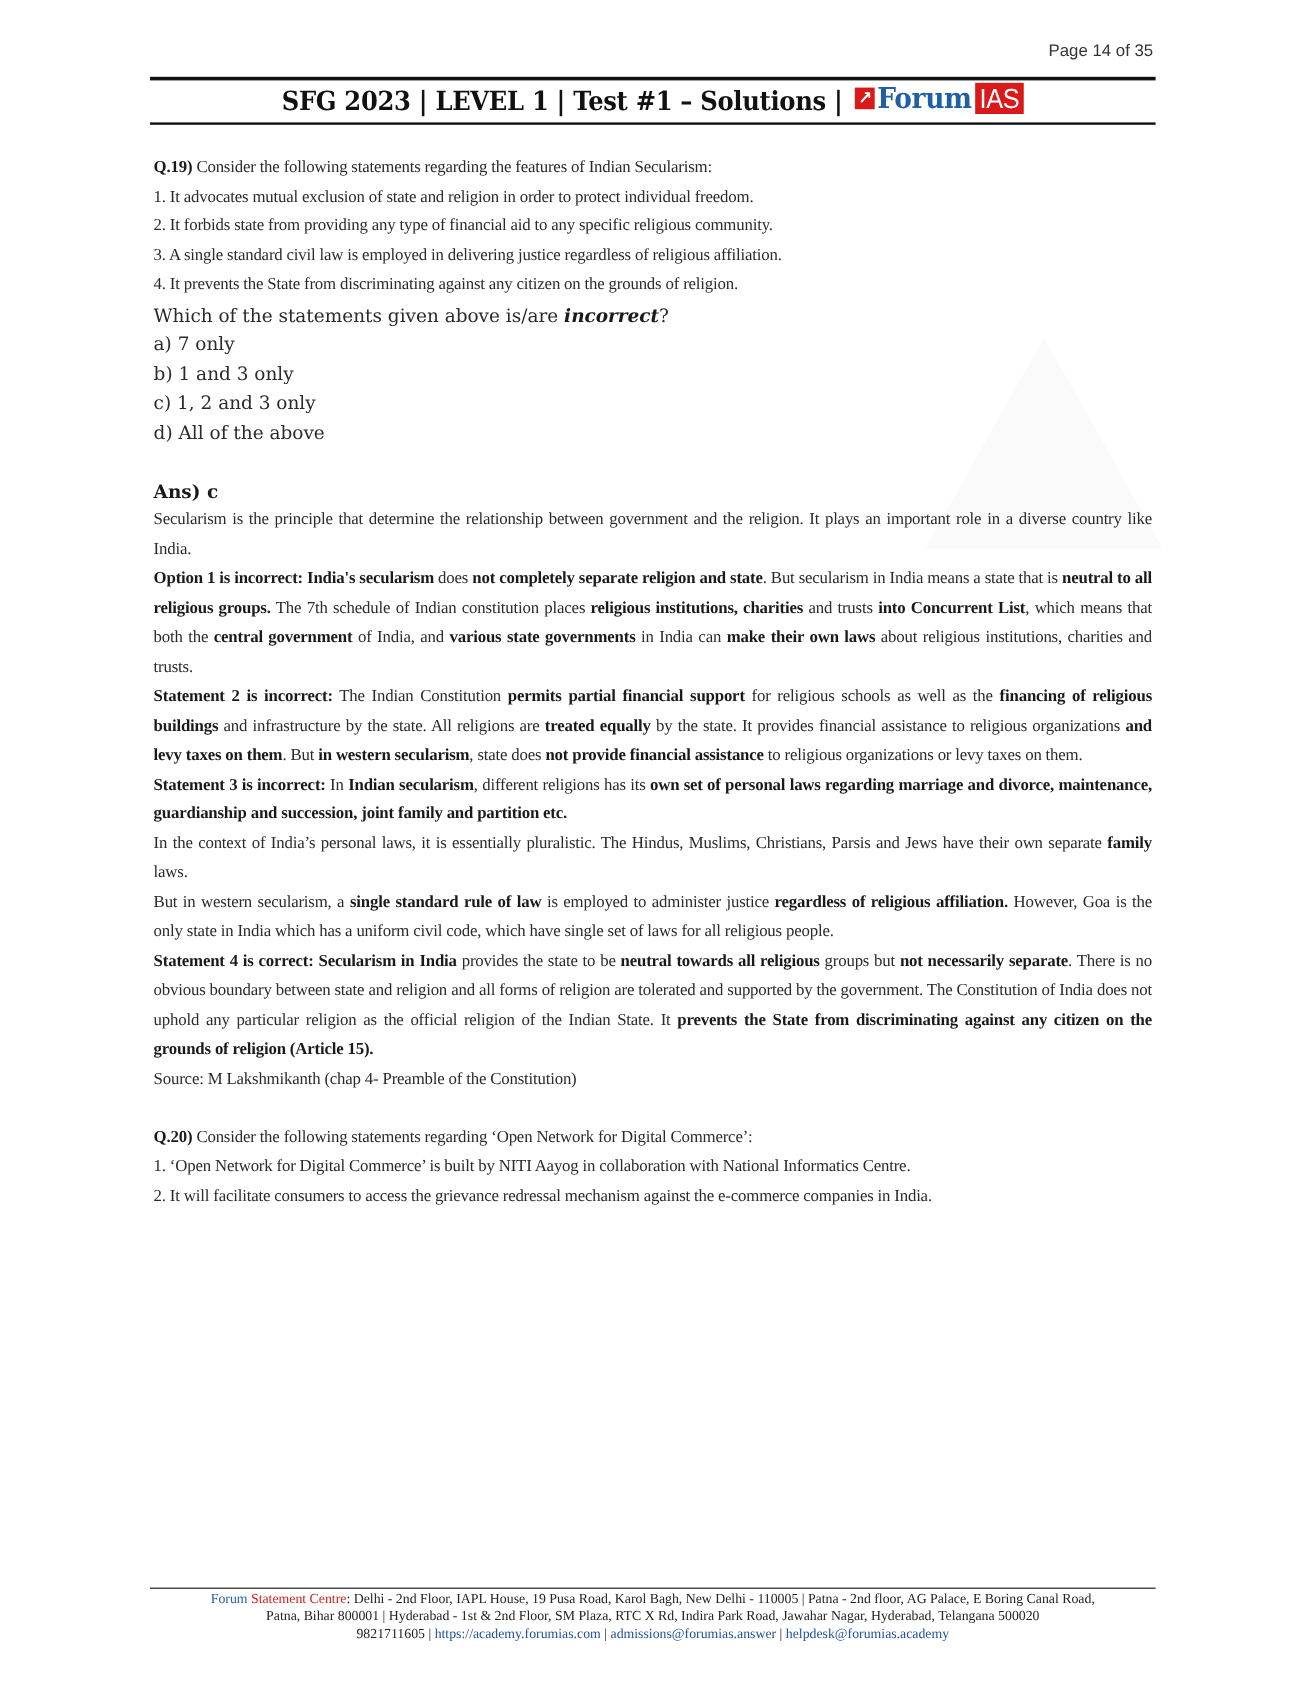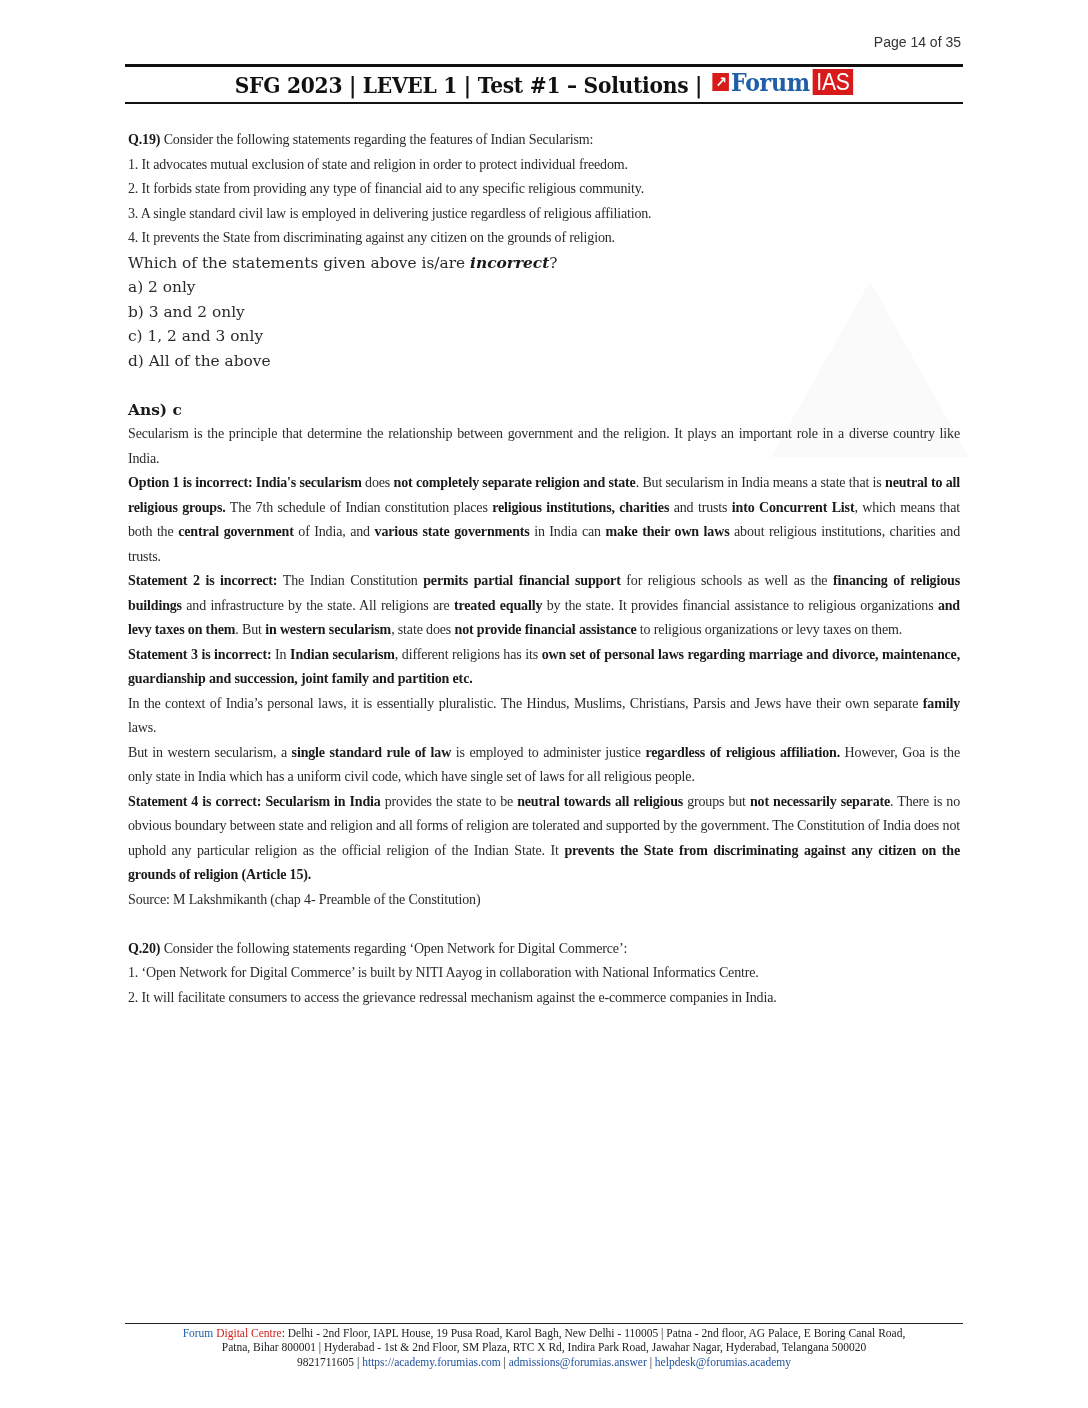--- a/index.html
+++ b/index.html
@@ -46,22 +46,22 @@
 <div class="rule bottom"></div>
 
 <div class="content">
   <section>
     <p class="cond"><b>Q.19)</b><span> Consider the following statements regarding the features of Indian Secularism:</span></p>
     <p class="cond">1. It advocates mutual exclusion of state and religion in order to protect individual freedom.</p>
     <p class="cond">2. It forbids state from providing any type of financial aid to any specific religious community.</p>
     <p class="cond">3. A single standard civil law is employed in delivering justice regardless of religious affiliation.</p>
     <p class="cond">4. It prevents the State from discriminating against any citizen on the grounds of religion.</p>
     <p><span>Which of the statements given above is/are </span><b><i>incorrect</i></b><span>?</span></p>
-    <p>a) 2 only</p>
-    <p>b) 3 and 2 only</p>
+    <p>a) 7 only</p>
+    <p>b) 1 and 3 only</p>
     <p>c) 1, 2 and 3 only</p>
     <p>d) All of the above</p>
     <div class="blank"></div>
     <p><b>Ans) c</b></p>
     <p class="cond">Secularism is the principle that determine the relationship between government and the religion. It plays an important role in a diverse country like India.</p>
     <p class="cond"><b>Option 1 is incorrect: India's secularism</b><span> does </span><b>not completely separate religion and state</b><span>. But secularism in India means a state that is </span><b>neutral to all religious groups.</b><span> The 7th schedule of Indian constitution places </span><b>religious institutions, charities</b><span> and trusts </span><b>into Concurrent List</b><span>, which means that both the </span><b>central government</b><span> of India, and </span><b>various state governments</b><span> in India can </span><b>make their own laws</b><span> about religious institutions, charities and trusts.</span></p>
     <p class="cond"><b>Statement 2 is incorrect:</b><span> The Indian Constitution </span><b>permits partial financial support</b><span> for religious schools as well as the </span><b>financing of religious buildings</b><span> and infrastructure by the state. All religions are </span><b>treated equally</b><span> by the state. It provides financial assistance to religious organizations </span><b>and levy taxes on them</b><span>. But </span><b>in western secularism</b><span>, state does </span><b>not provide financial assistance</b><span> to religious organizations or levy taxes on them.</span></p>
     <p class="cond"><b>Statement 3 is incorrect:</b><span>  In </span><b>Indian secularism</b><span>, different religions has its </span><b>own set of personal laws regarding marriage and divorce, maintenance, guardianship and succession, joint family and partition etc.</b></p>
     <p class="cond"><span>In the context of India’s personal laws, it is essentially pluralistic. The Hindus, Muslims, Christians, Parsis and Jews have their own separate </span><b>family</b><span> laws.</span></p>
     <p class="cond"><span>But in western secularism, a </span><b>single standard rule of law</b><span> is employed to administer justice </span><b>regardless of religious affiliation.</b><span>  However, Goa is the only state in India which has a uniform civil code, which have single set of laws for all religious people.</span></p>
@@ -71,18 +71,18 @@
   <div class="blank"></div>
   <section>
     <p class="cond"><b>Q.20)</b><span> Consider the following statements regarding ‘Open Network for Digital Commerce’:</span></p>
     <p class="cond">1. ‘Open Network for Digital Commerce’ is built by NITI Aayog in collaboration with National Informatics Centre.</p>
     <p class="cond">2. It will facilitate consumers to access the grievance redressal mechanism against the e-commerce companies in India.</p>
   </section>
 </div>
 
 <div class="footer-rule"></div>
 <div class="footer">
-  <div><span class="forum-word">Forum</span> <span class="lc-word">Digital Centre</span><span>: Delhi - 2nd Floor, IAPL House, 19 Pusa Road, Karol Bagh, New Delhi - 110005    | Patna - 2nd floor, AG Palace, E Boring Canal Road,</span></div>
+  <div><span class="forum-word">Forum</span> <span class="lc-word">Statement Centre</span><span>: Delhi - 2nd Floor, IAPL House, 19 Pusa Road, Karol Bagh, New Delhi - 110005    | Patna - 2nd floor, AG Palace, E Boring Canal Road,</span></div>
   <div>Patna, Bihar 800001    | Hyderabad - 1st &amp; 2nd Floor, SM Plaza, RTC X Rd, Indira Park Road, Jawahar Nagar, Hyderabad, Telangana 500020</div>
   <div>
     <span>9821711605</span><span> | </span><a>https://academy.forumias.com</a><span> | </span><a>admissions@forumias.answer</a><span> | </span><a>helpdesk@forumias.academy</a>
   </div>
 </div>
 
 </body></html>

